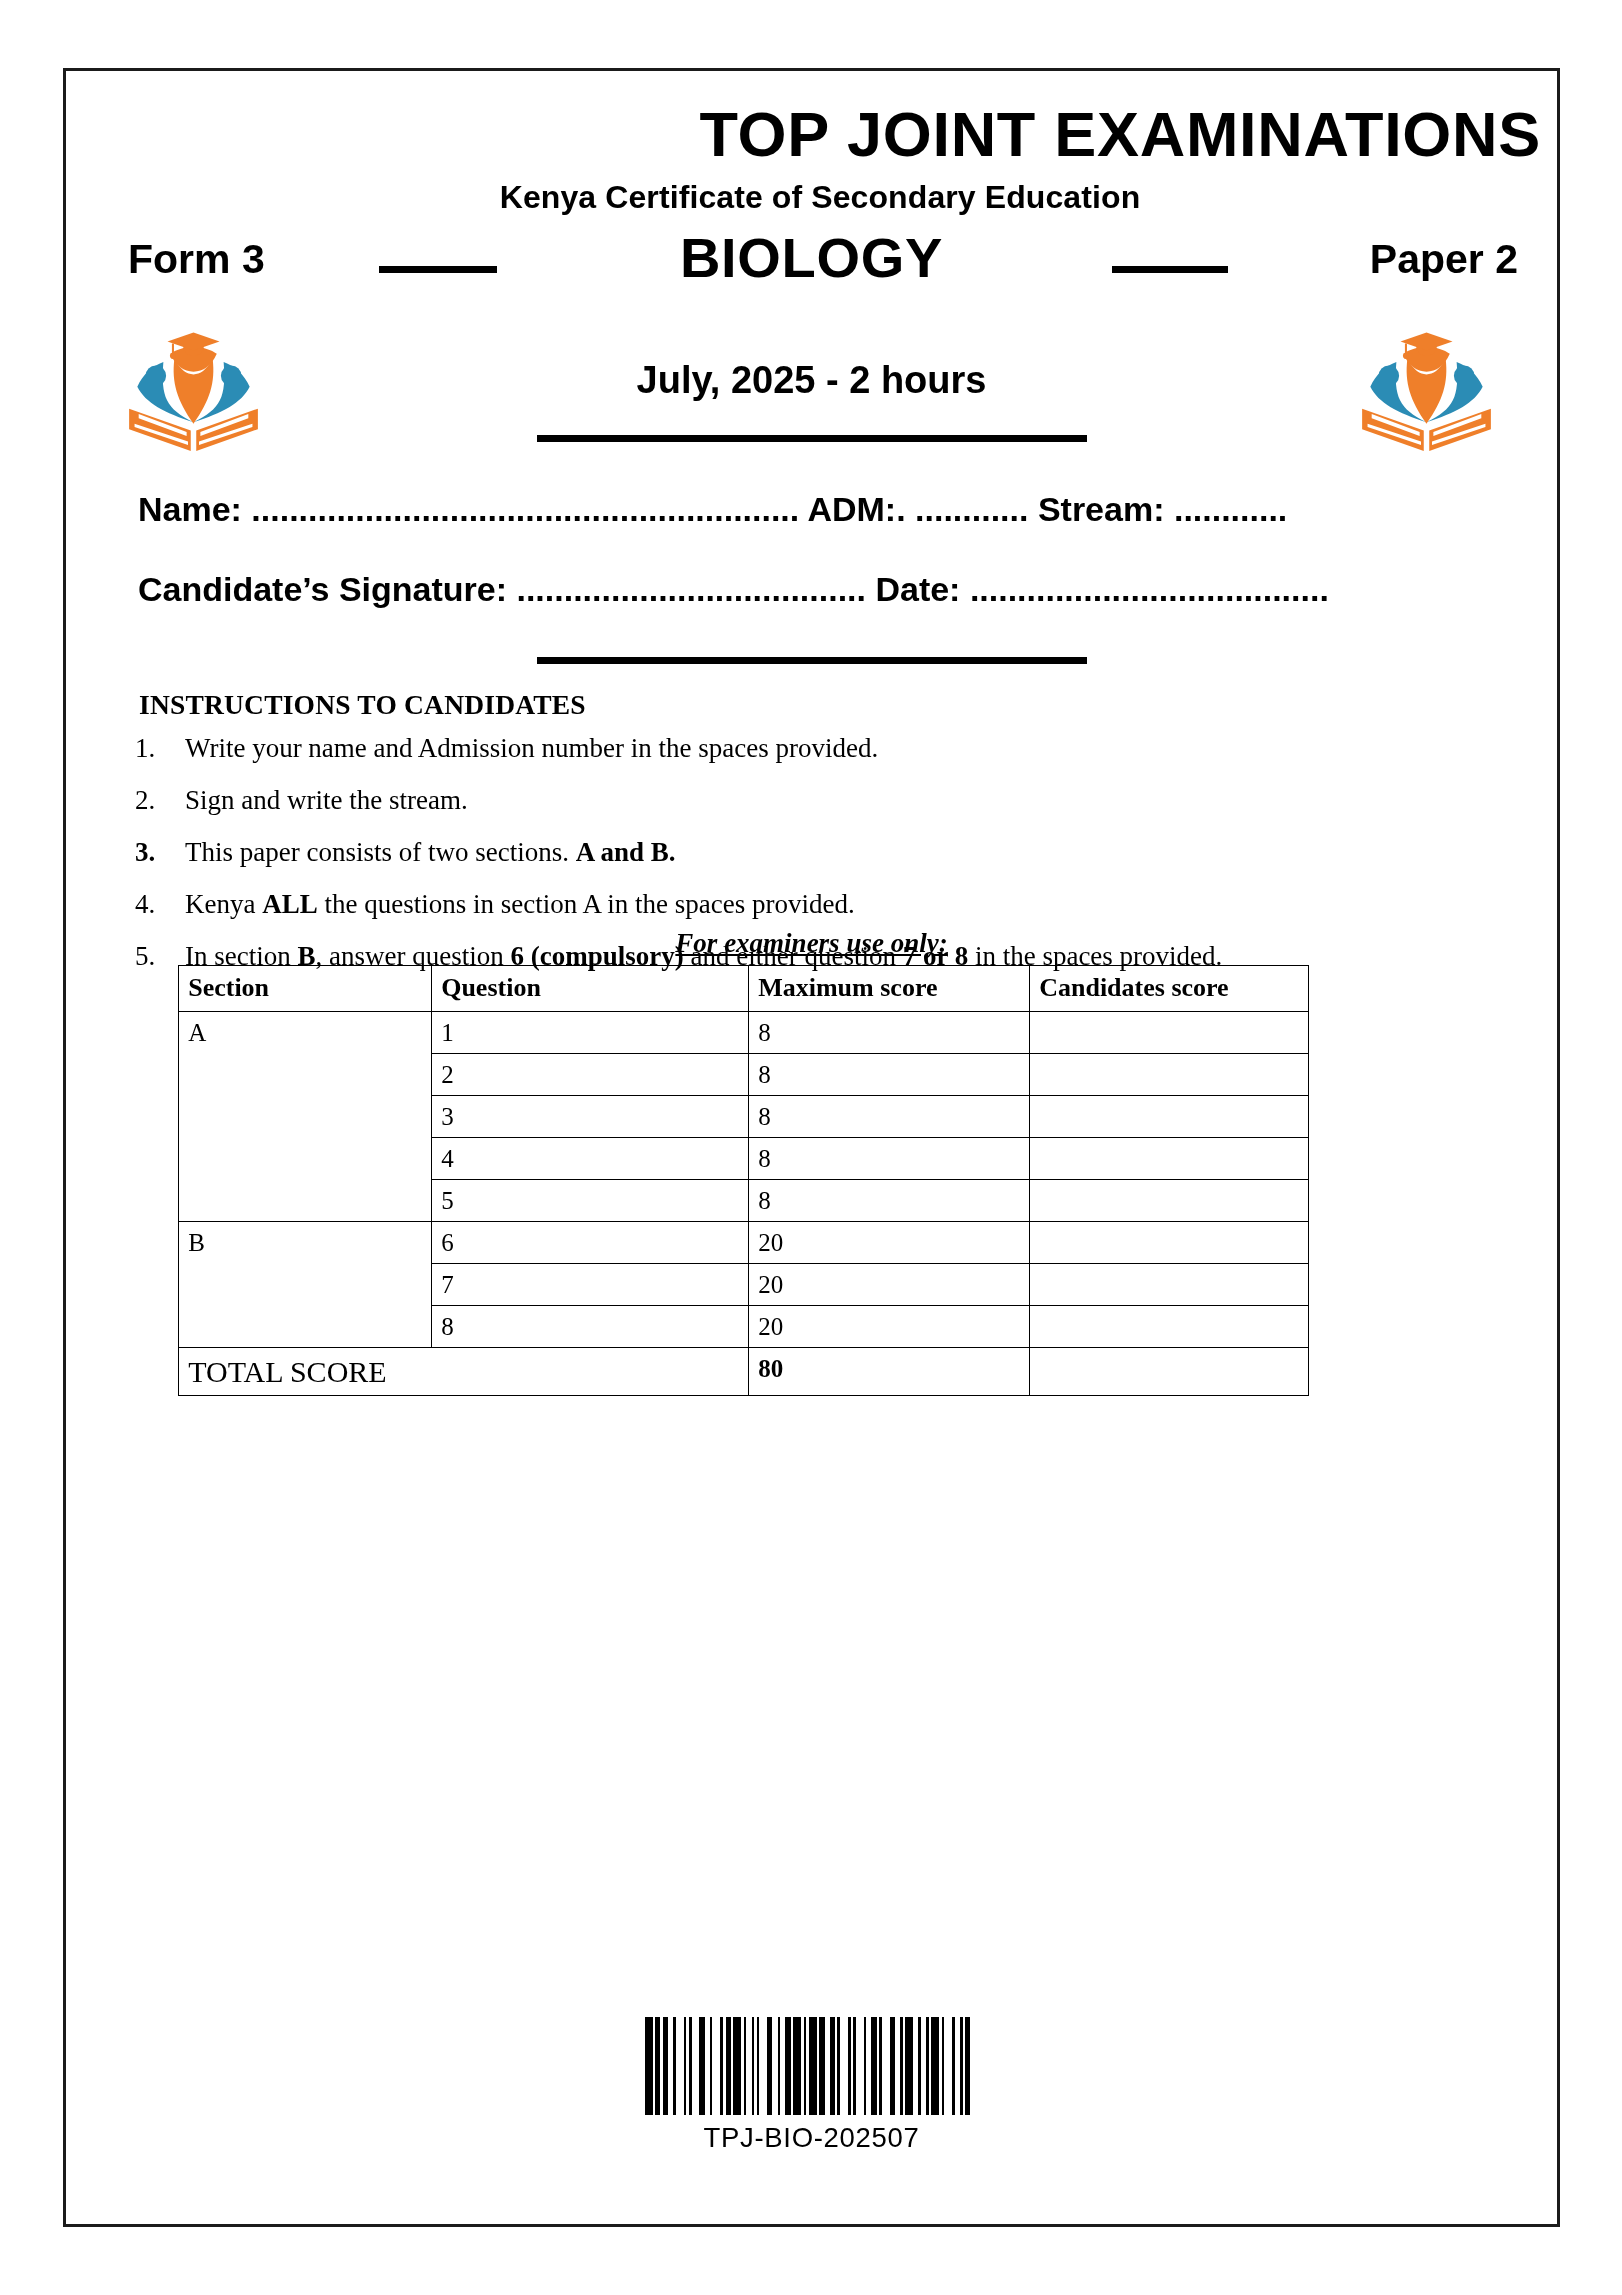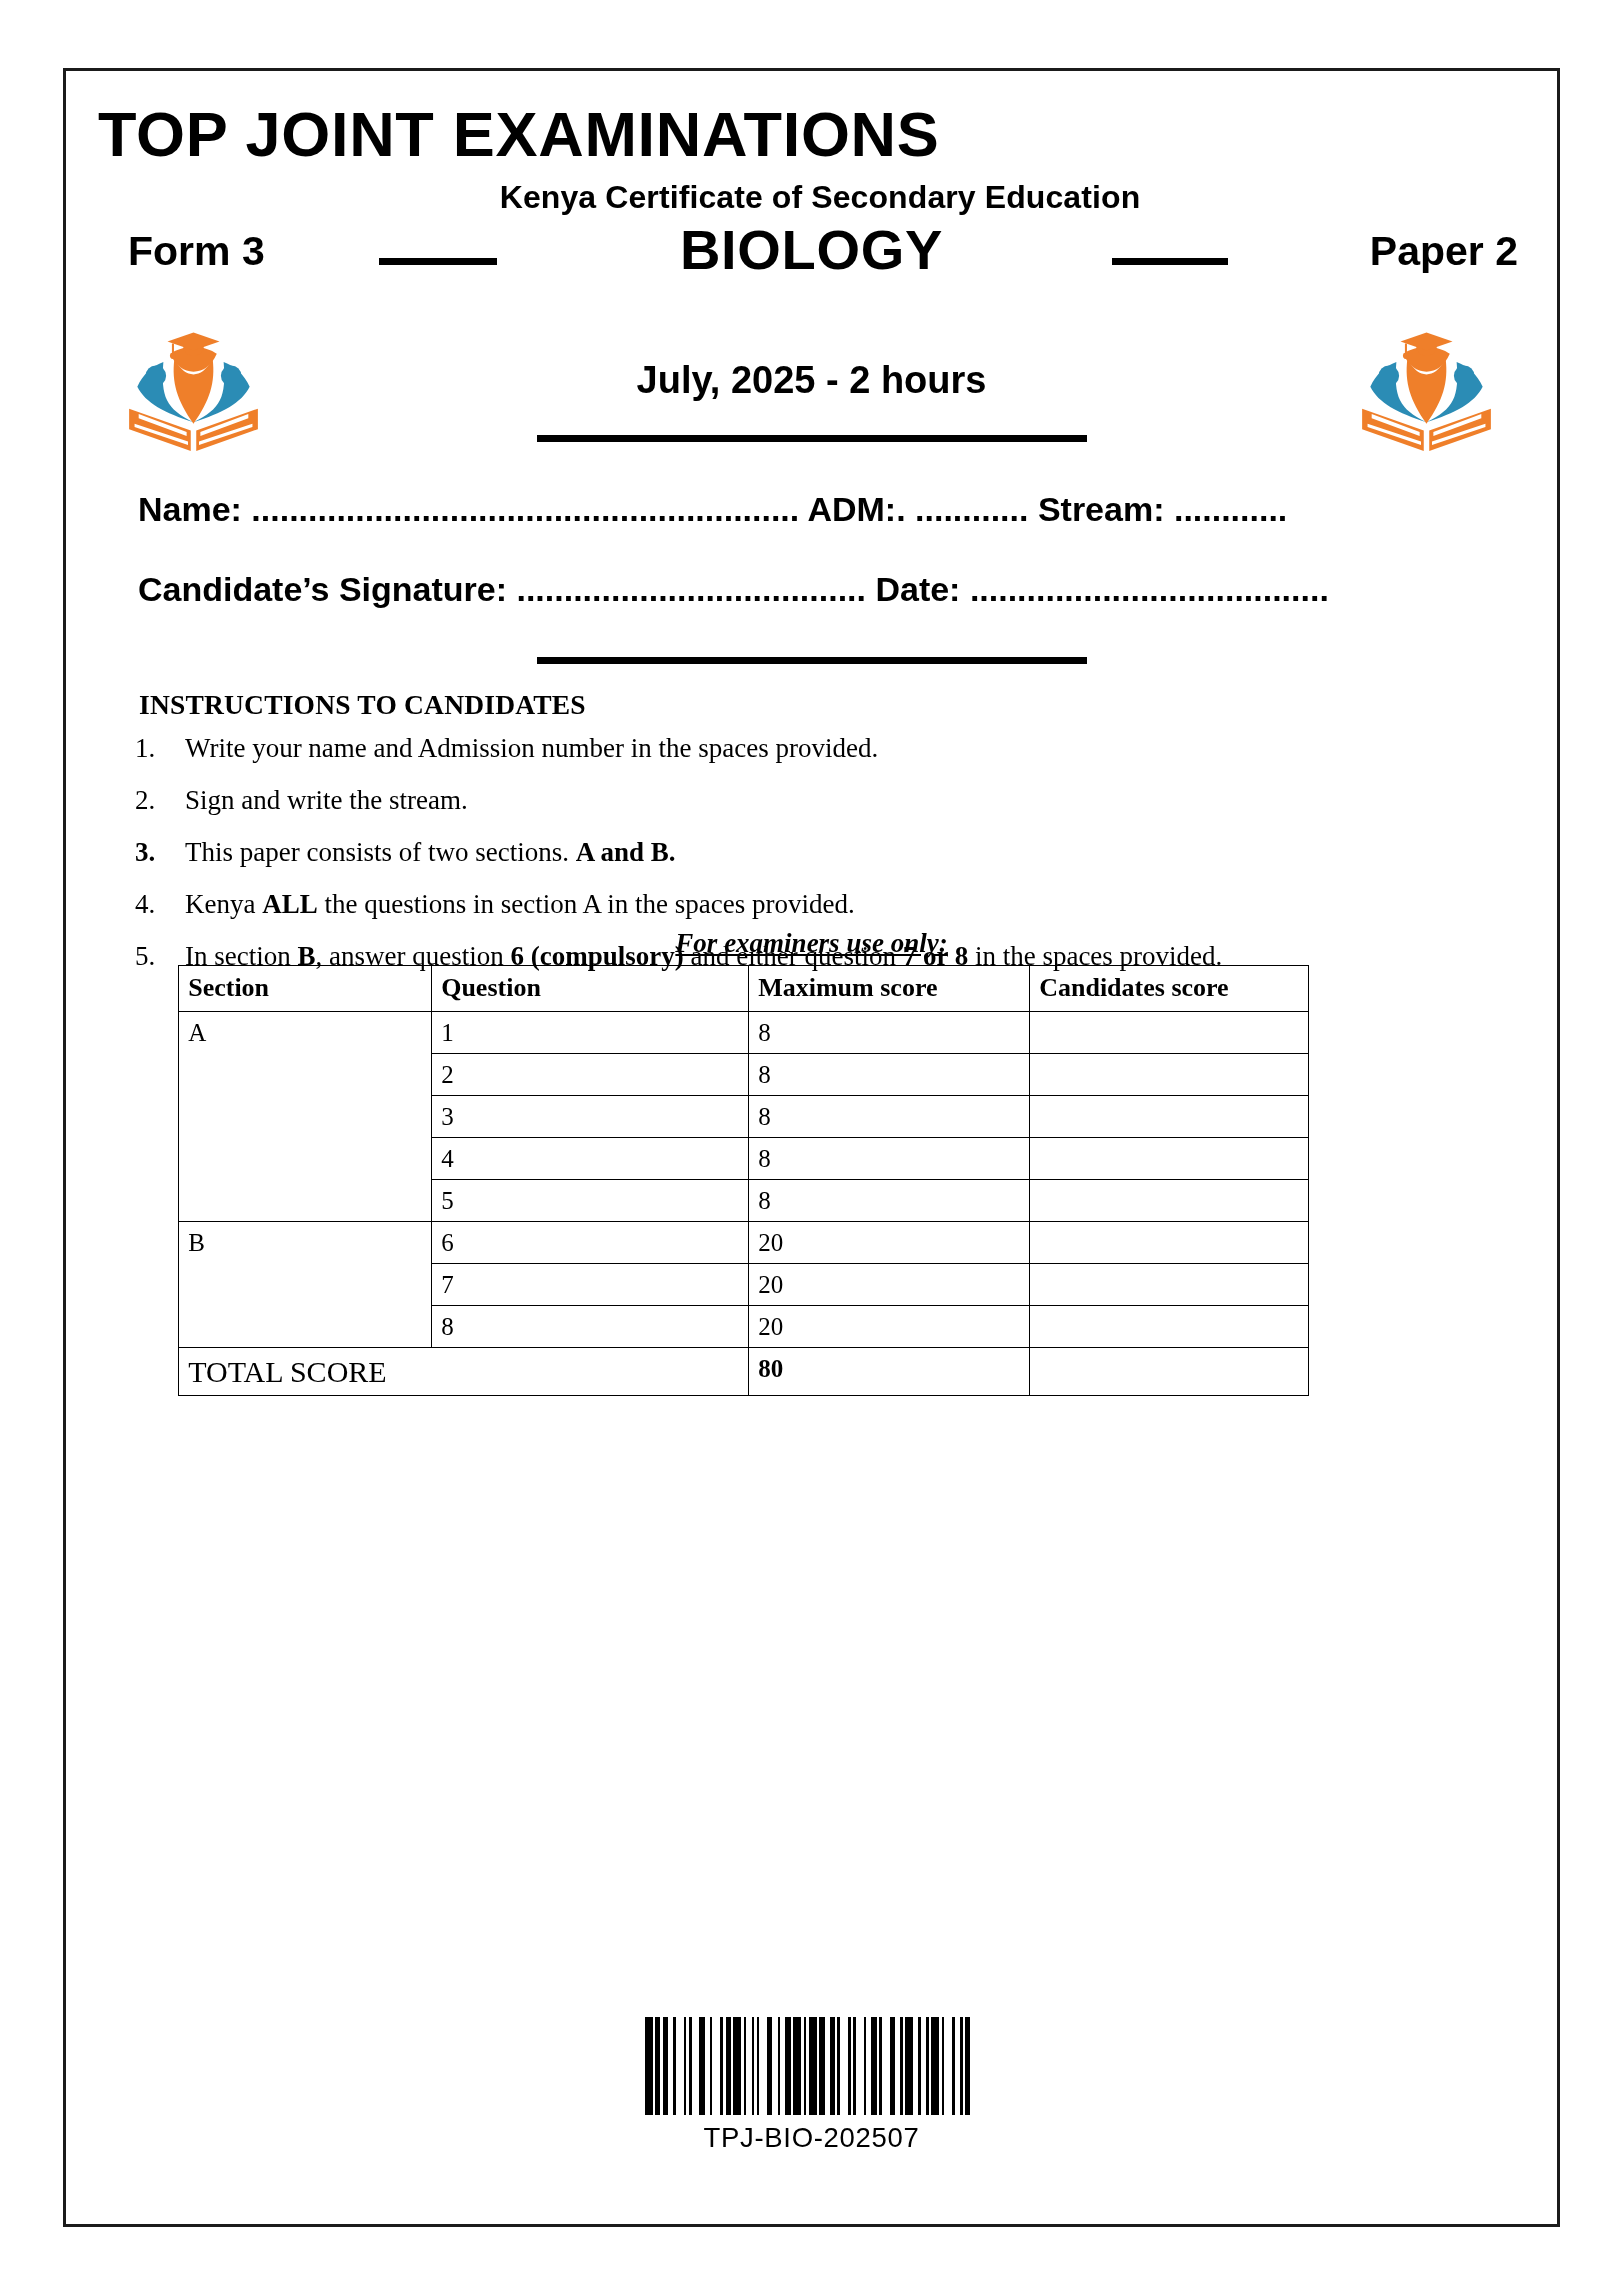--- a/index.html
+++ b/index.html
@@ -31,21 +31,21 @@
   .inner {
     position: absolute;
     left: 0; top: 0; right: 0; bottom: 0;
   }
 
   
   .hdr-title {
     position: absolute;
     left: 0; right: 16px;
     top: 31px;
-    text-align: left;
+    text-align: right;
     font-family: "Liberation Sans", "DejaVu Sans", sans-serif;
     font-weight: bold;
     font-size: 63px;
     letter-spacing: 0.7px;
     line-height: 1.02;
     white-space: nowrap;
     padding-left: 32px;
   }
   .hdr-sub {
     position: absolute;
@@ -57,21 +57,21 @@
     font-size: 32px;
     letter-spacing: 0.1px;
     white-space: nowrap;
     margin-left: 17px;
   }
 
   
   .row-course {
     position: absolute;
     left: 0; right: 0;
-    top: 146px;
+    top: 154px;
     height: 85px;
   }
   .form-label {
     position: absolute;
     left: 62px;
     top: 10.5px;
     font-family: "Liberation Sans", "DejaVu Sans", sans-serif;
     font-weight: bold;
     font-size: 41px;
     white-space: nowrap;

